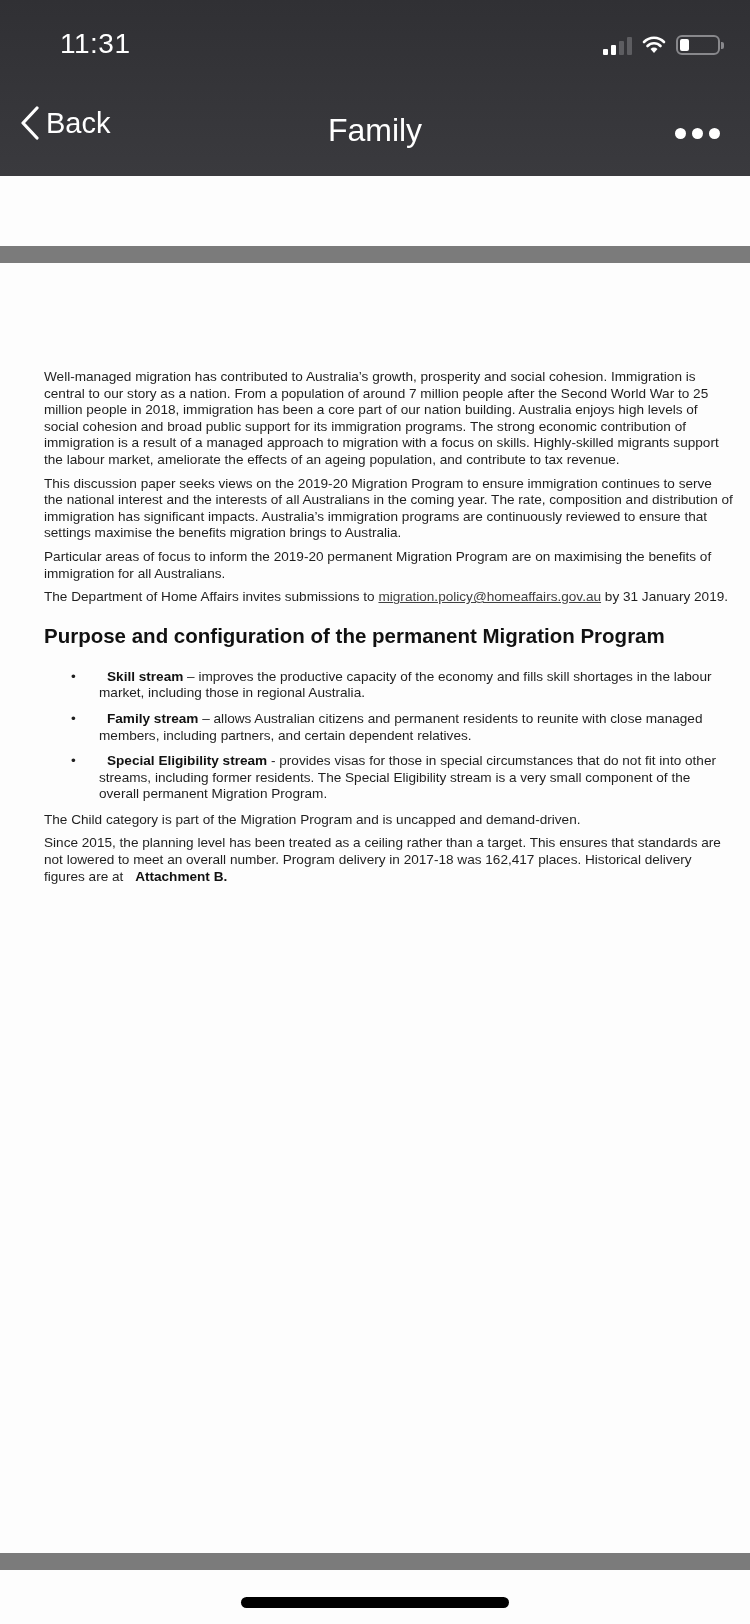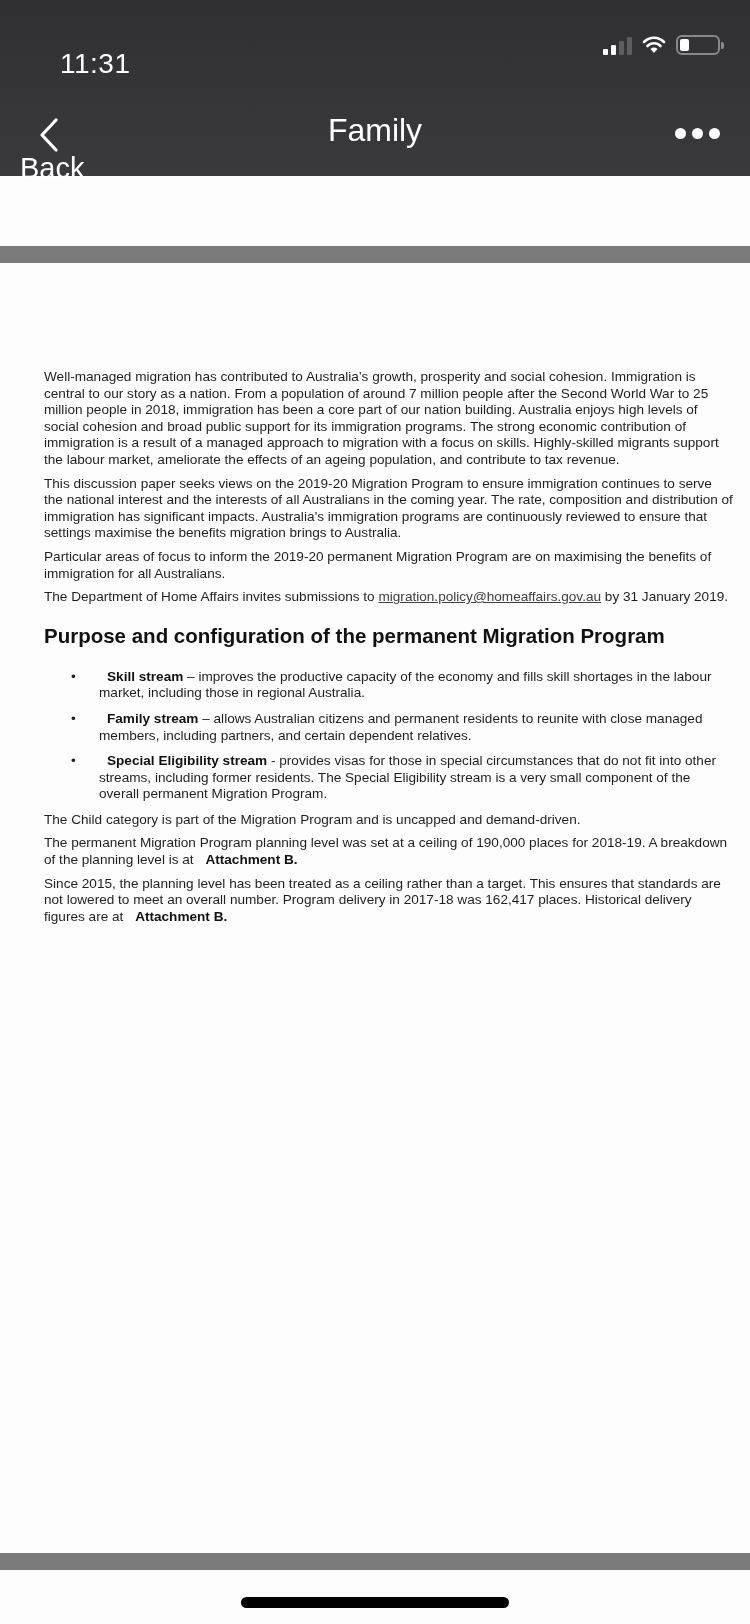--- a/index.html
+++ b/index.html
@@ -9,32 +9,31 @@
     font-family: "Liberation Sans", sans-serif;
   }
   .topbar {
     position: absolute; left: 0; top: 0; width: 750px; height: 176px;
     background: linear-gradient(#303034, #3a3a3e);
     color: #fff;
   }
   .time {
     position: absolute; left: 60px; top: 28px; font-size: 28px; font-weight: 500;
     letter-spacing: 0.5px;
-    margin-top: 20px;
   }
   .status-icons { position: absolute; right: 30px; top: 33px; height: 24px; display: flex; align-items: center; gap: 10px; }
   .signal { display: flex; align-items: flex-end; gap: 3px; height: 20px; }
   .signal span { width: 5px; background: #fff; border-radius: 1px; }
   .signal span.dim { background: #5d5d61; }
   .battery { width: 44px; height: 20px; border: 2px solid #88888c; border-radius: 6px; position: relative; box-sizing: border-box; }
   .battery .fill { position: absolute; left: 2px; top: 2px; width: 9px; height: 12px; background: #fff; border-radius: 2px; }
   .battery .nub { position: absolute; right: -6px; top: 5px; width: 3px; height: 7px; background: #88888c; border-radius: 0 2px 2px 0; }
   .back {
-    position: absolute; left: 20px; top: 118px; display: flex; align-items: center;
-    font-size: 29px; color: #fff; cursor: pointer; flex-direction: column;
+    position: absolute; left: 20px; top: 106px; display: flex; align-items: center;
+    font-size: 29px; color: #fff; cursor: pointer;
   }
   .back svg { margin-right: 6px; }
   .title {
     position: absolute; left: 0; right: 0; top: 112px; text-align: center;
     font-size: 32px; font-weight: 500;
   }
   .more { position: absolute; right: 30px; top: 128px; display: flex; gap: 6px; cursor: pointer; }
   .more span { width: 11px; height: 11px; background: #fff; border-radius: 50%; display: block; }
 
   .page-sep { position: absolute; left: 0; width: 750px; height: 17px; background: #7b7b7b; }
@@ -103,18 +102,17 @@
   <p>Particular areas of focus to inform the 2019-20 permanent Migration Program are on maximising the benefits of immigration for all Australians.</p>
   <p><span>The Department of Home Affairs invites submissions to </span><a>migration.policy@homeaffairs.gov.au</a><span> by 31 January 2019.</span></p>
 
   <h2>Purpose and configuration of the permanent Migration Program</h2>
   <ul>
     <li><span class="dot">•</span><b>Skill stream</b><span> – </span><span>improves the productive capacity of the economy and fills skill shortages in the labour market, including those in regional Australia.</span></li>
     <li><span class="dot">•</span><b>Family stream</b><span> – </span><span>allows Australian citizens and permanent residents to reunite with close managed members, including partners, and certain dependent relatives.</span></li>
     <li><span class="dot">•</span><b>Special Eligibility stream</b><span> - </span><span>provides visas for those in special circumstances that do not fit into other streams, including former residents. The Special Eligibility stream is a very small component of the overall permanent Migration Program.</span></li>
   </ul>
   <p>The Child category is part of the Migration Program and is uncapped and demand-driven.</p>
-  <p><span>The permanent Migration Program planning level was set at a ceiling of 190,000 places for 2018-19. A breakdown of the planning level is at </span><b>Attachment B.</b></p>
   <p><span>Since 2015, the planning level has been treated as a ceiling rather than a target. This ensures that standards are not lowered to meet an overall number. Program delivery in 2017-18 was 162,417 places. Historical delivery figures are at </span><b>Attachment B.</b></p>
 </div>
 
 <div class="page-sep bottom"></div>
 <div class="home-indicator"></div>
 
 </body></html>

